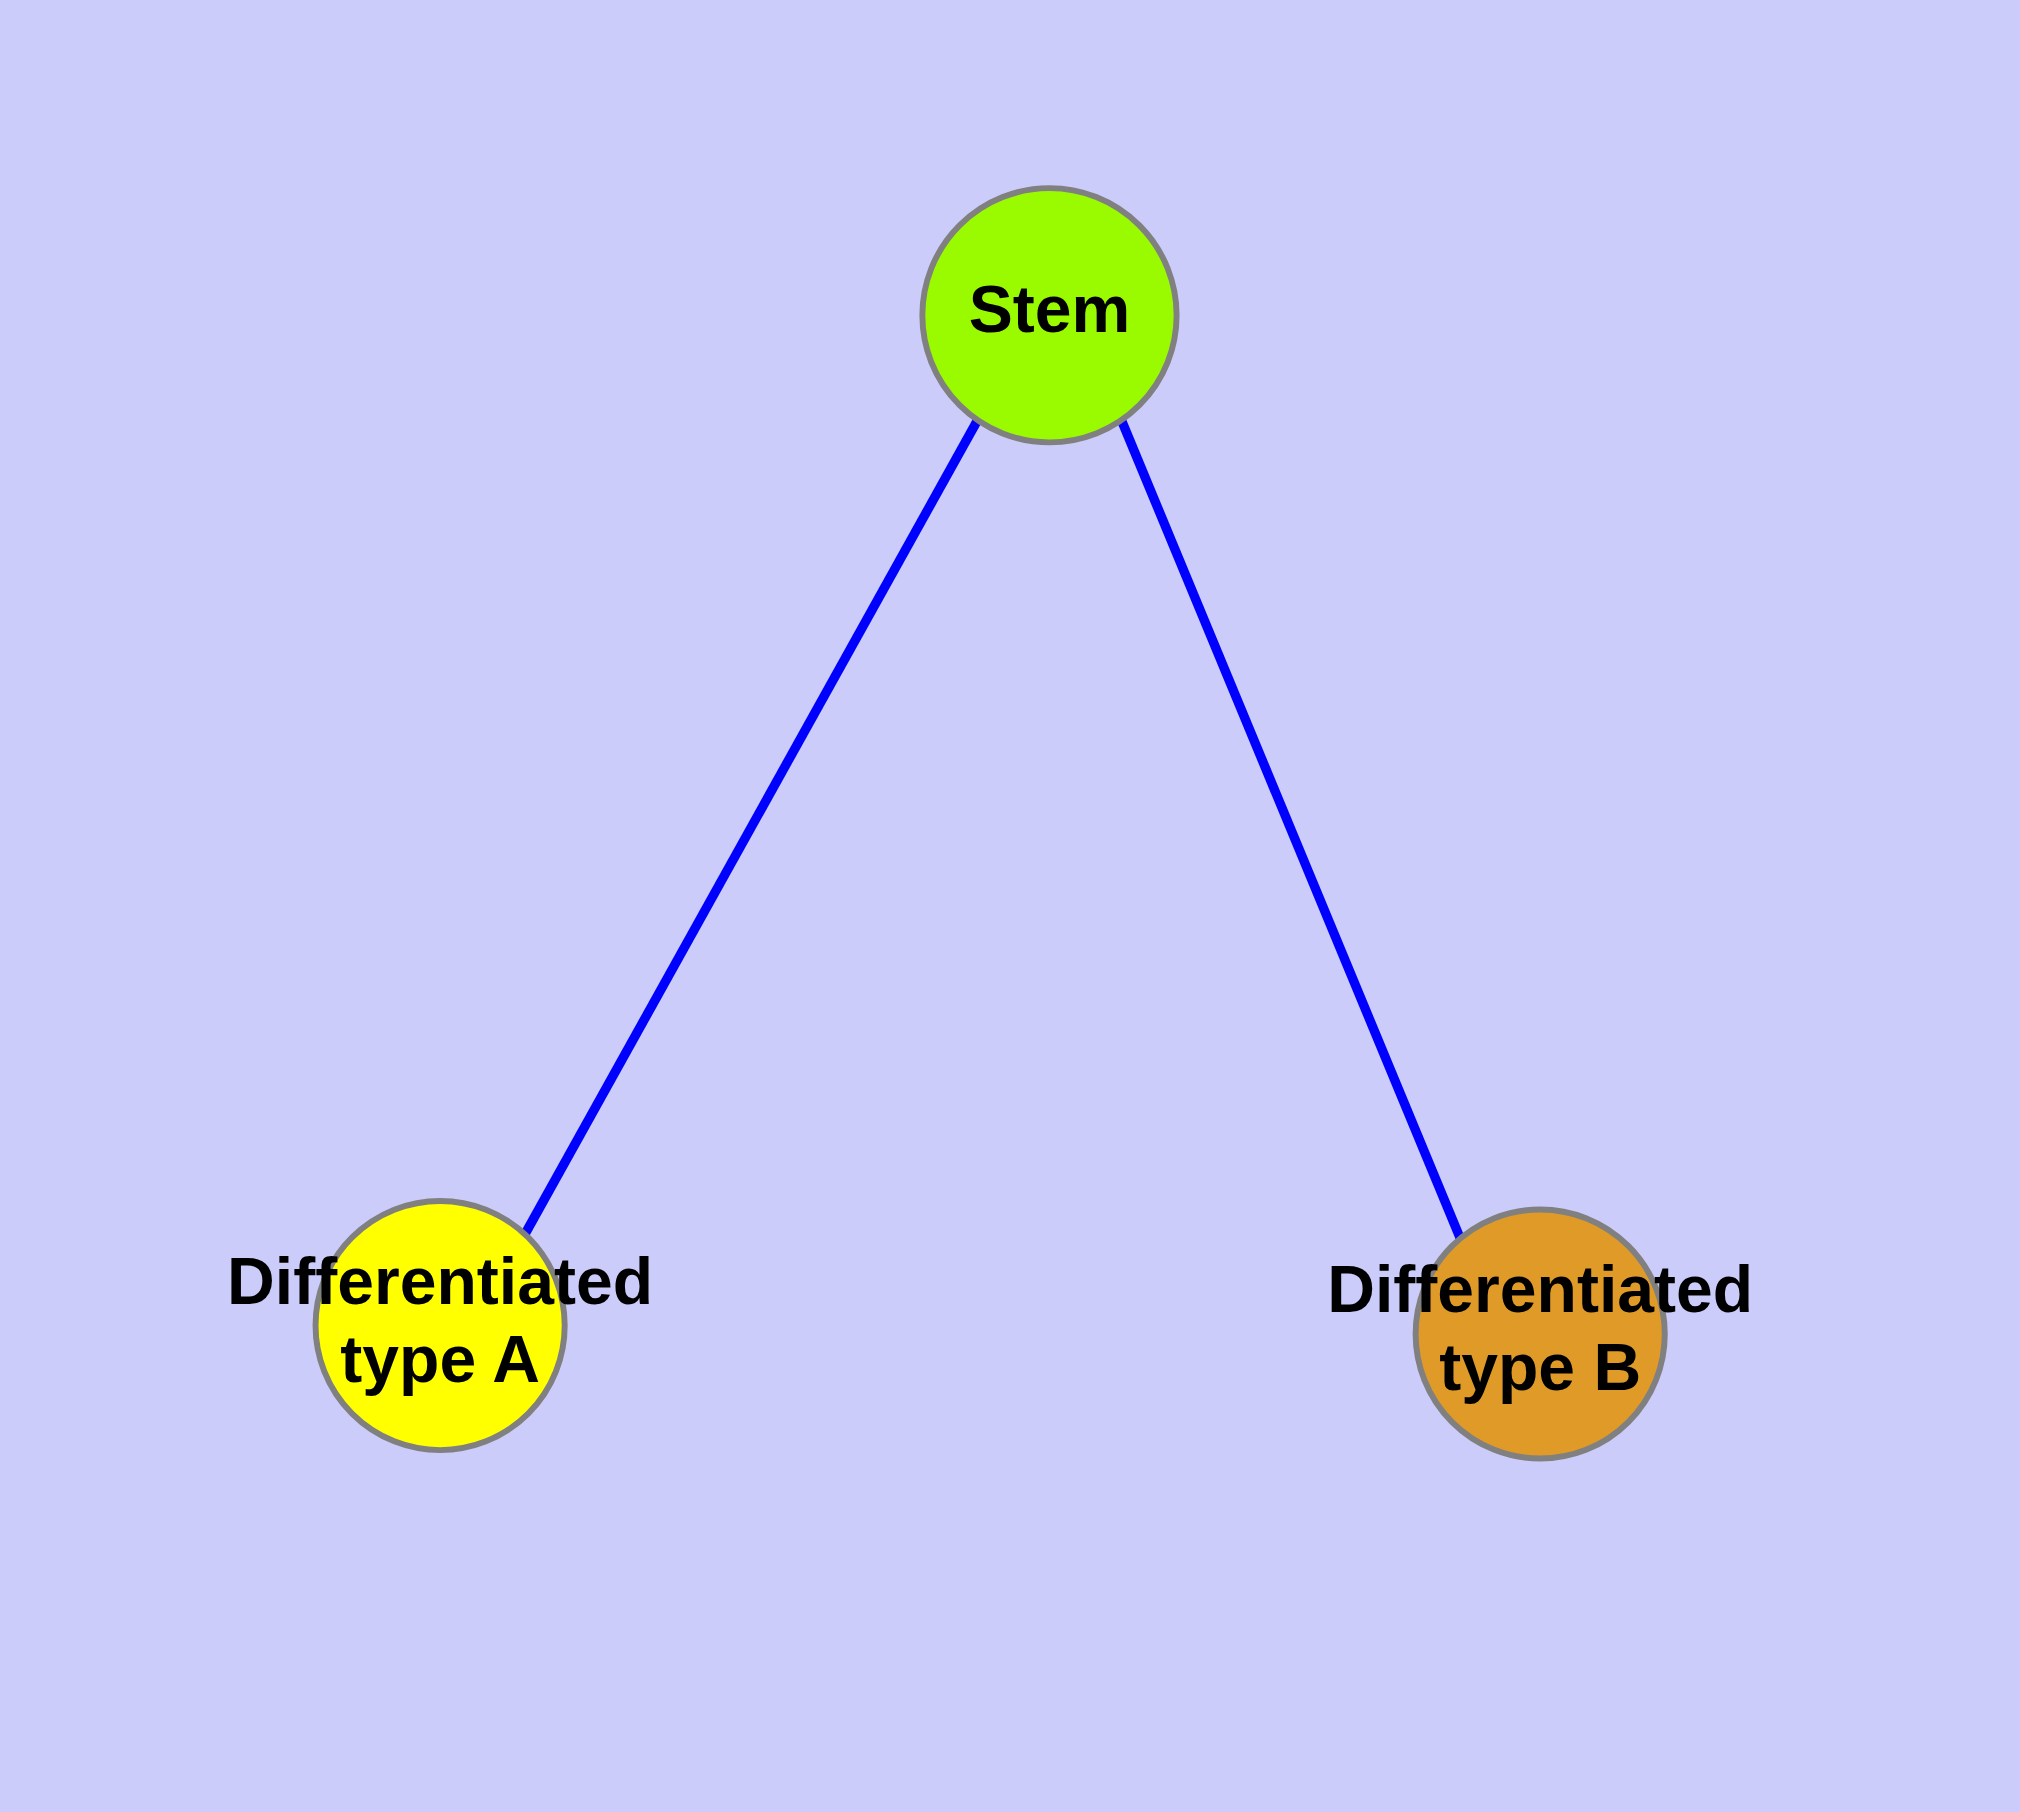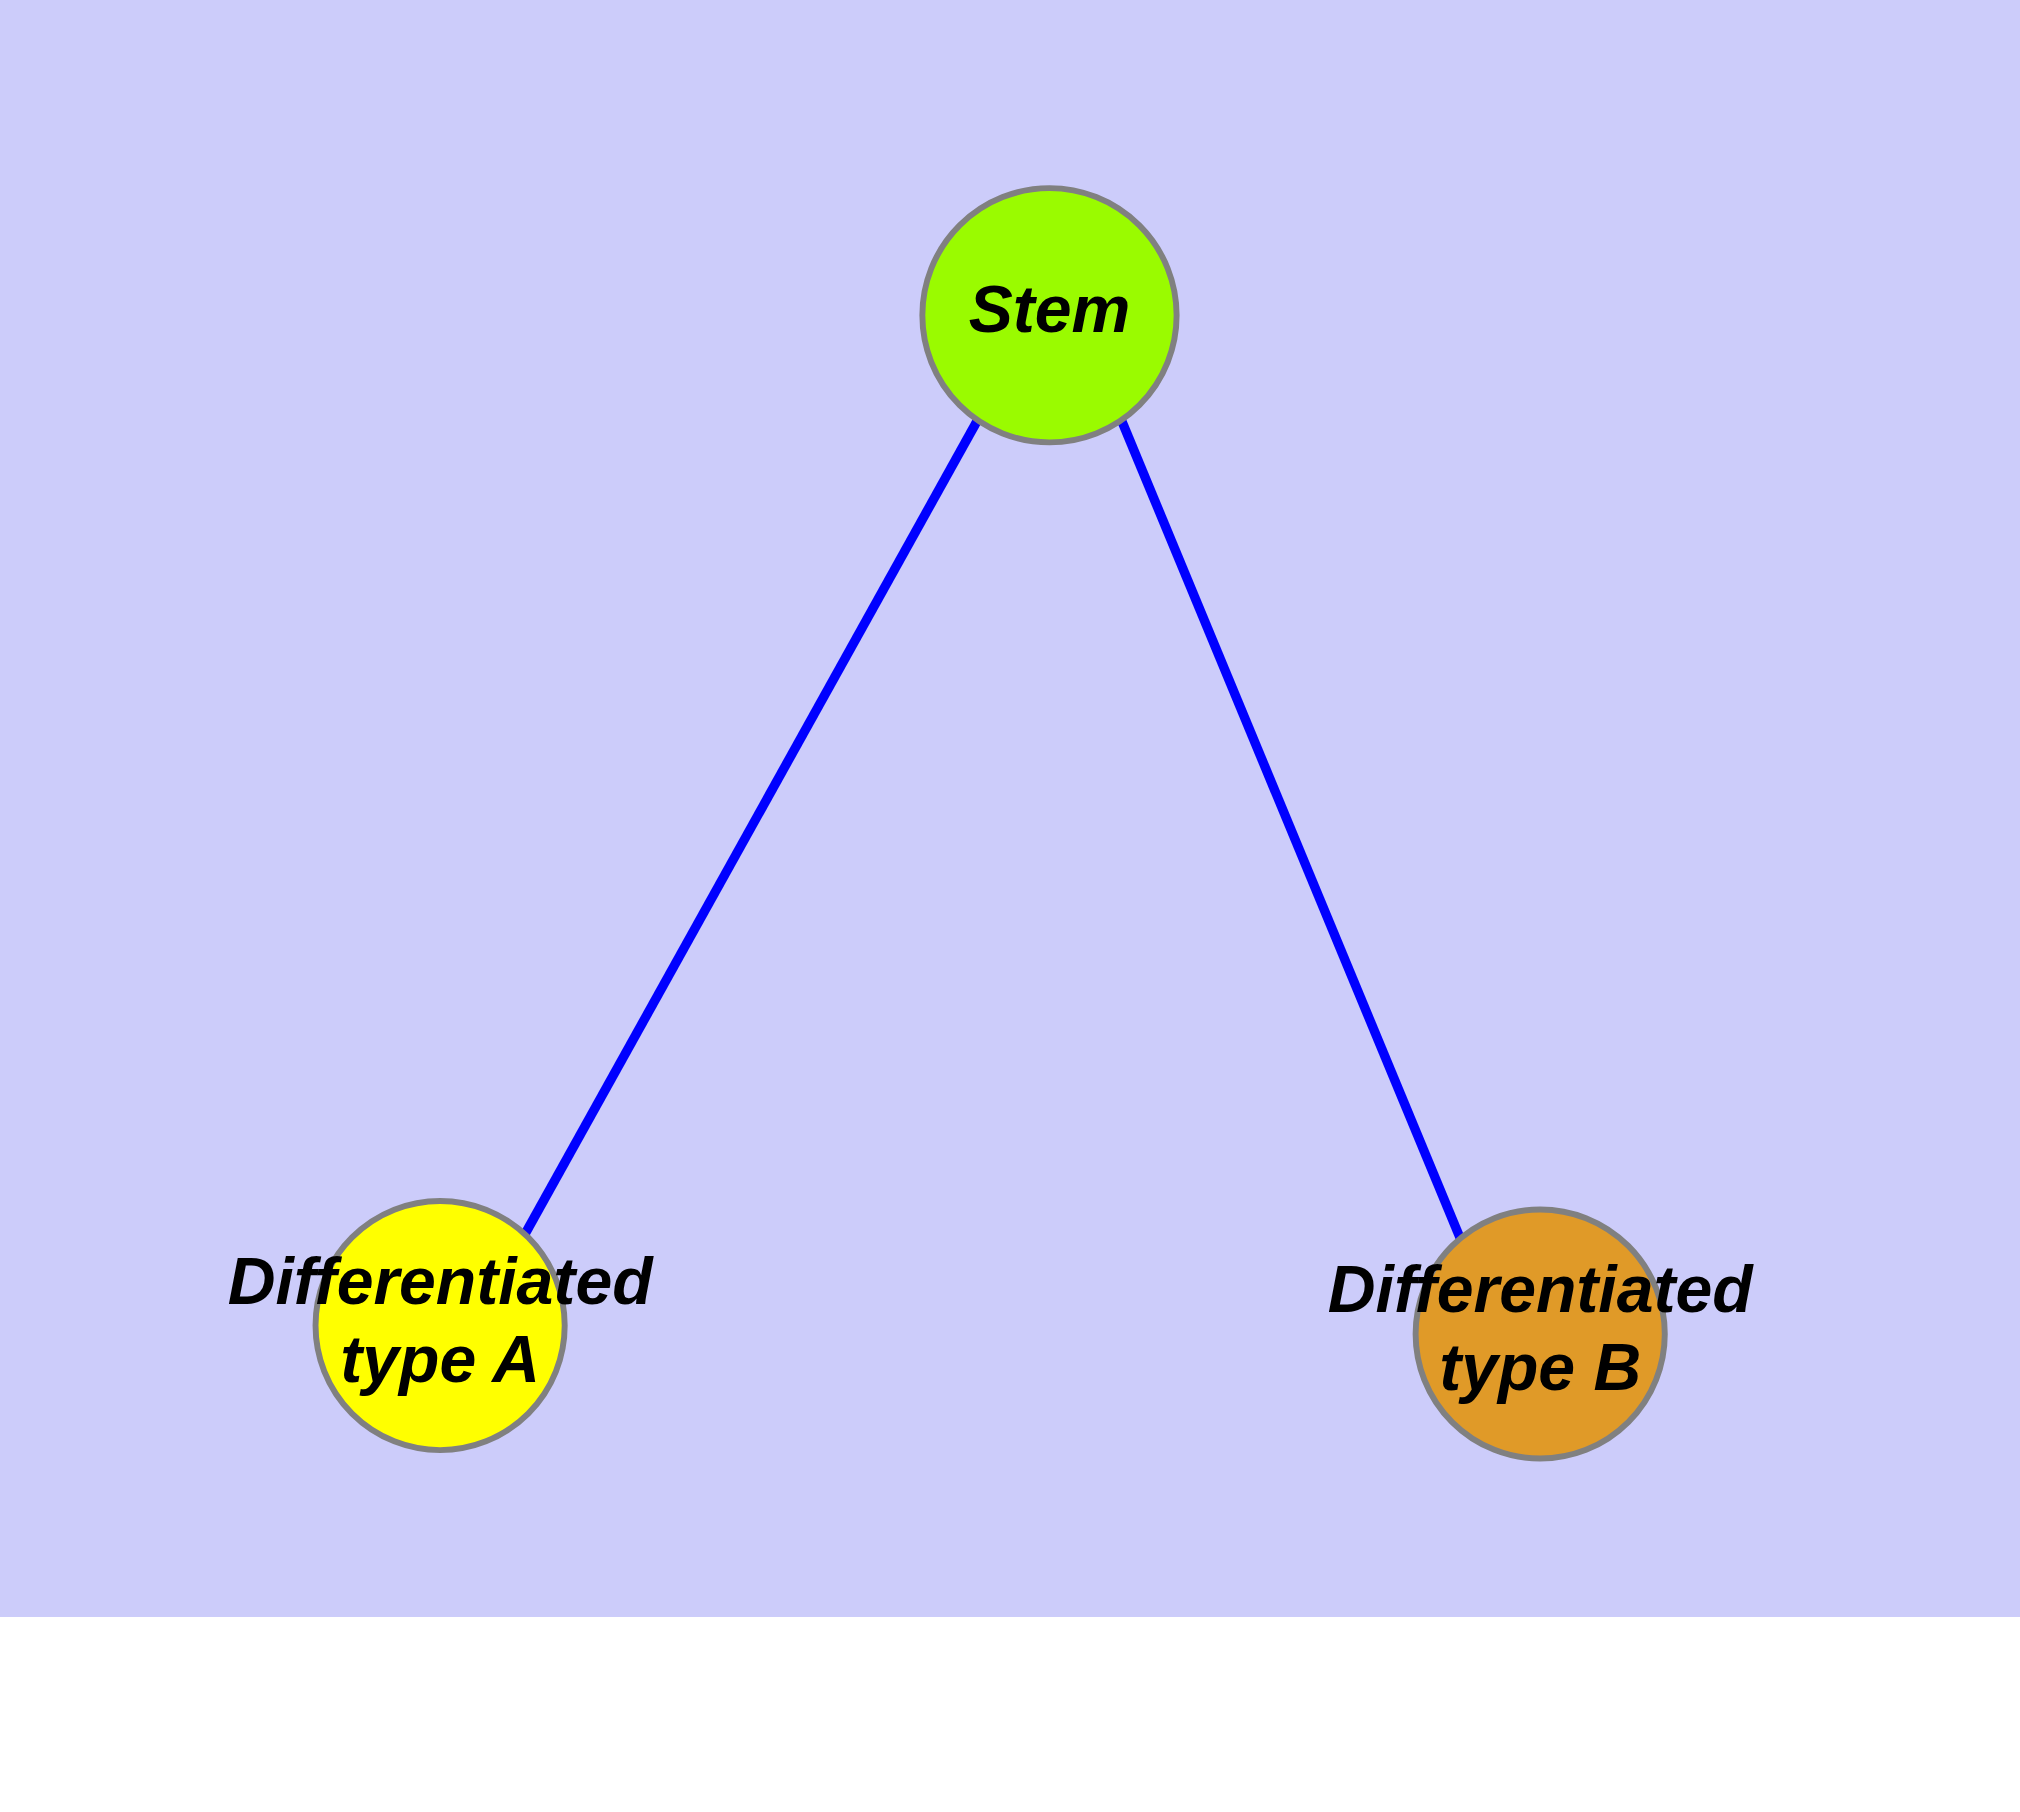--- a/index.html
+++ b/index.html
@@ -8,23 +8,22 @@
   }
   body {
     width: 2021px;
     height: 1812px;
     overflow: hidden;
     font-family: "Liberation Sans", sans-serif;
   }
   #canvas {
     position: relative;
     width: 2021px;
-    height: 1617px;
+    height: 1812px;
     background: #ccccfa;
-    font-style: italic;
   }
   #graph-svg {
     position: absolute;
     left: 0;
     top: 0;
     width: 2021px;
     height: 1812px;
   }
   .node-label {
     font-family: "Liberation Sans", sans-serif;

